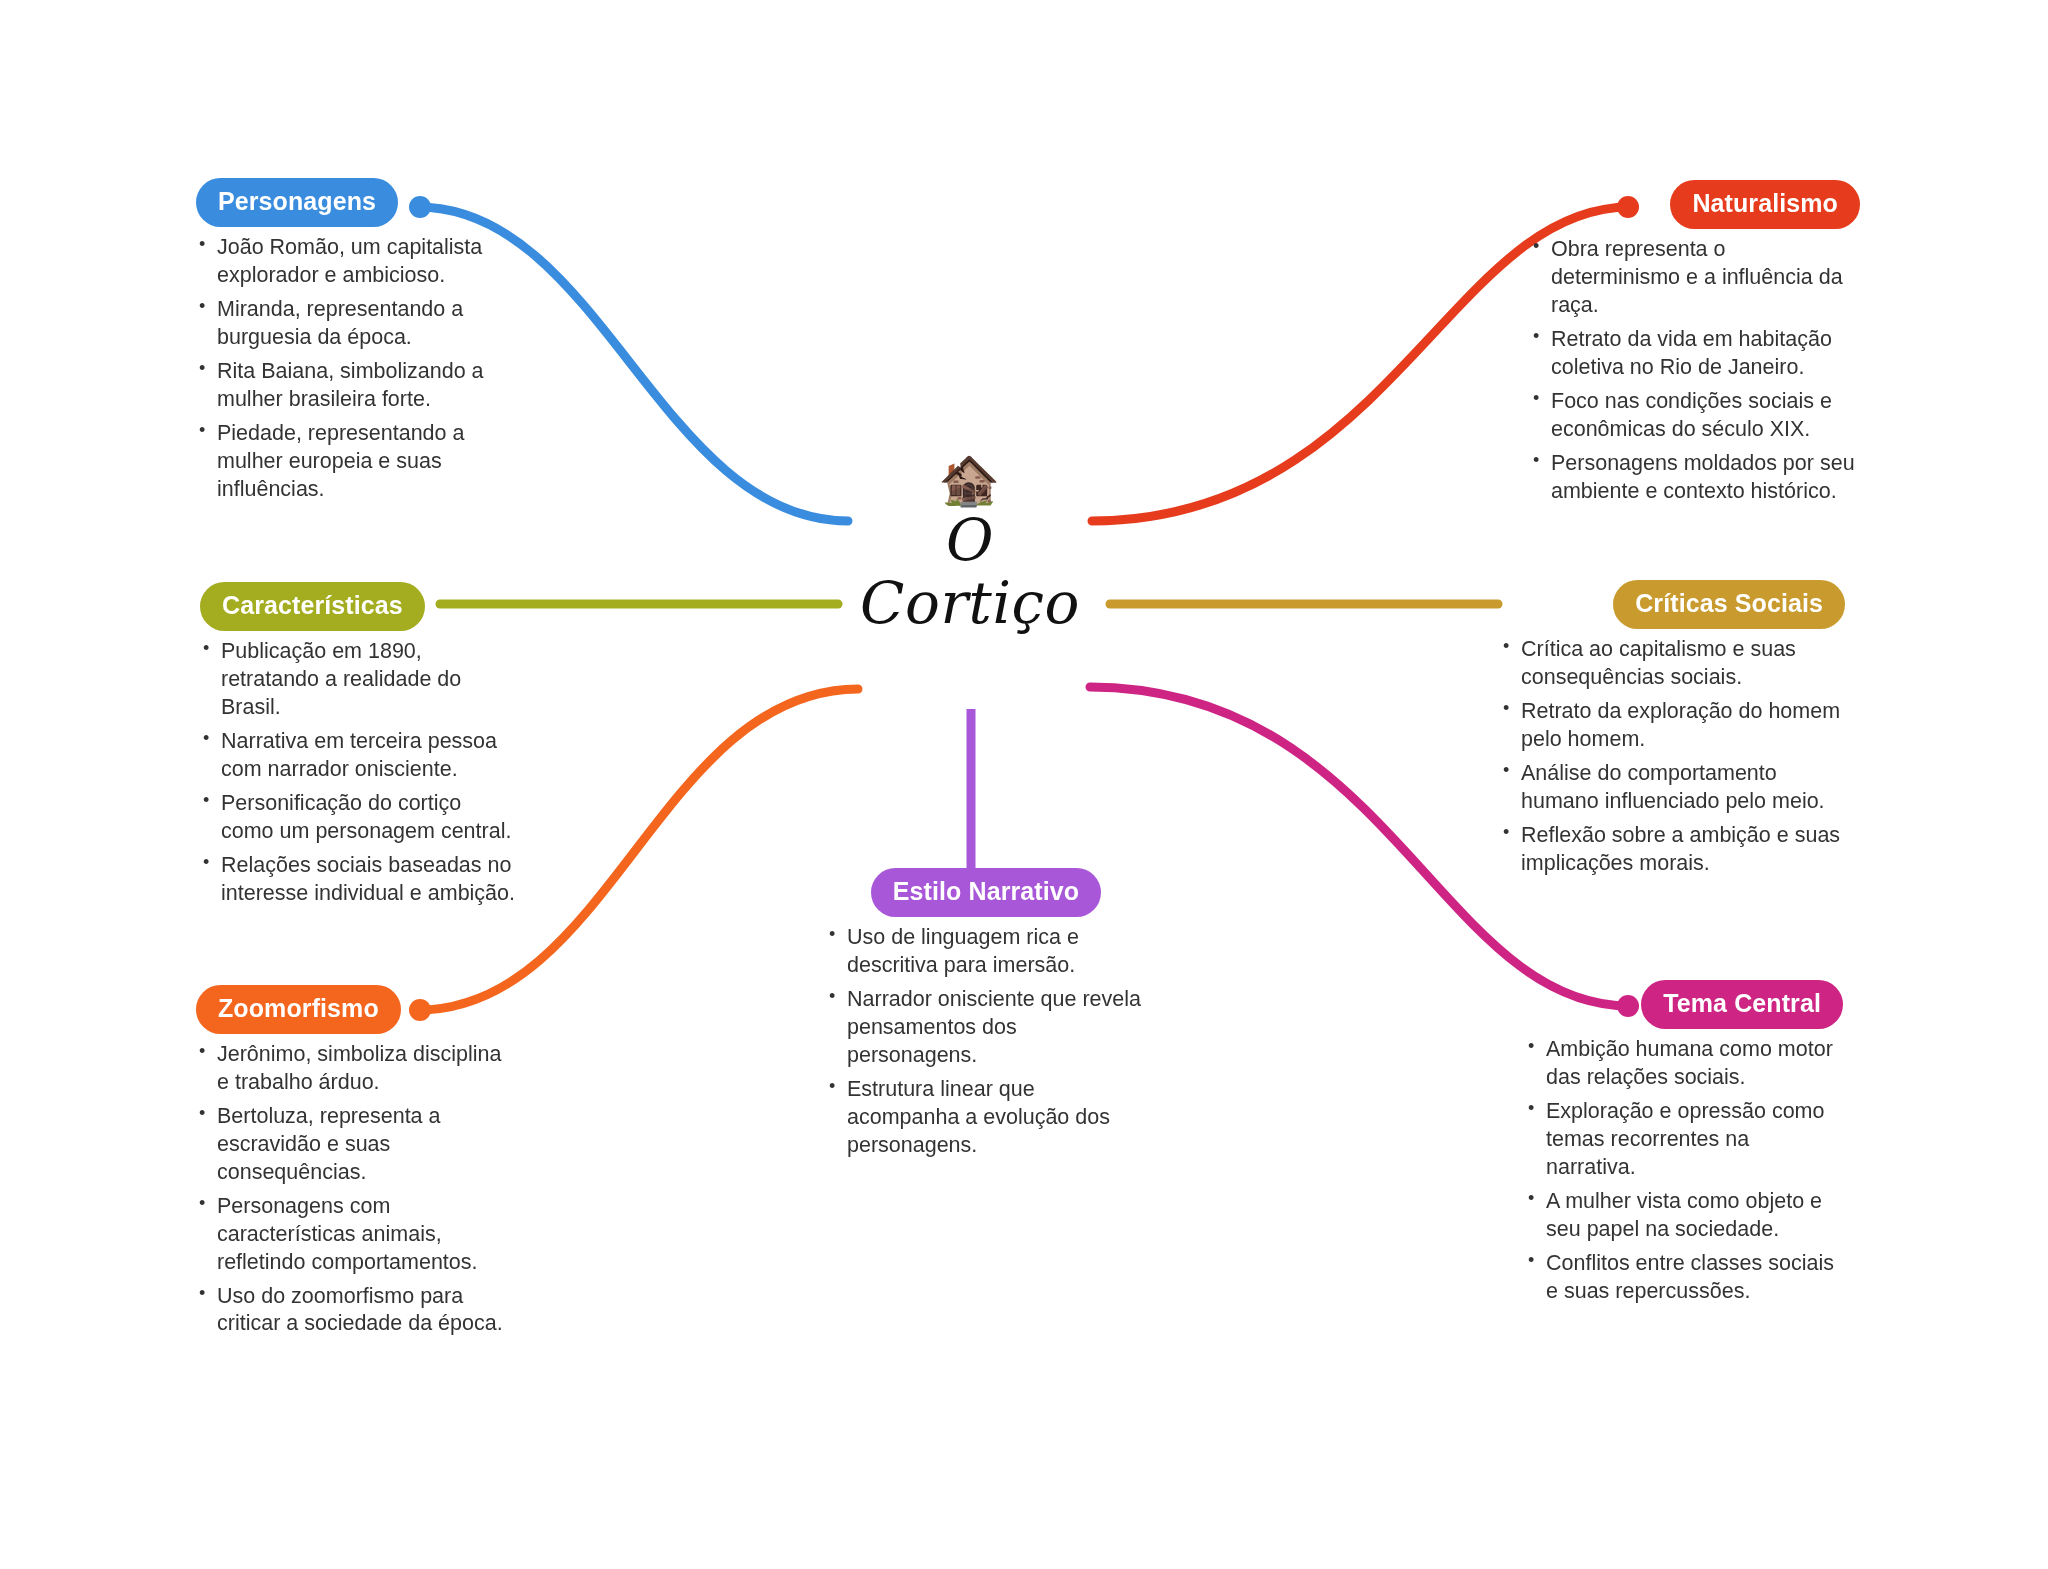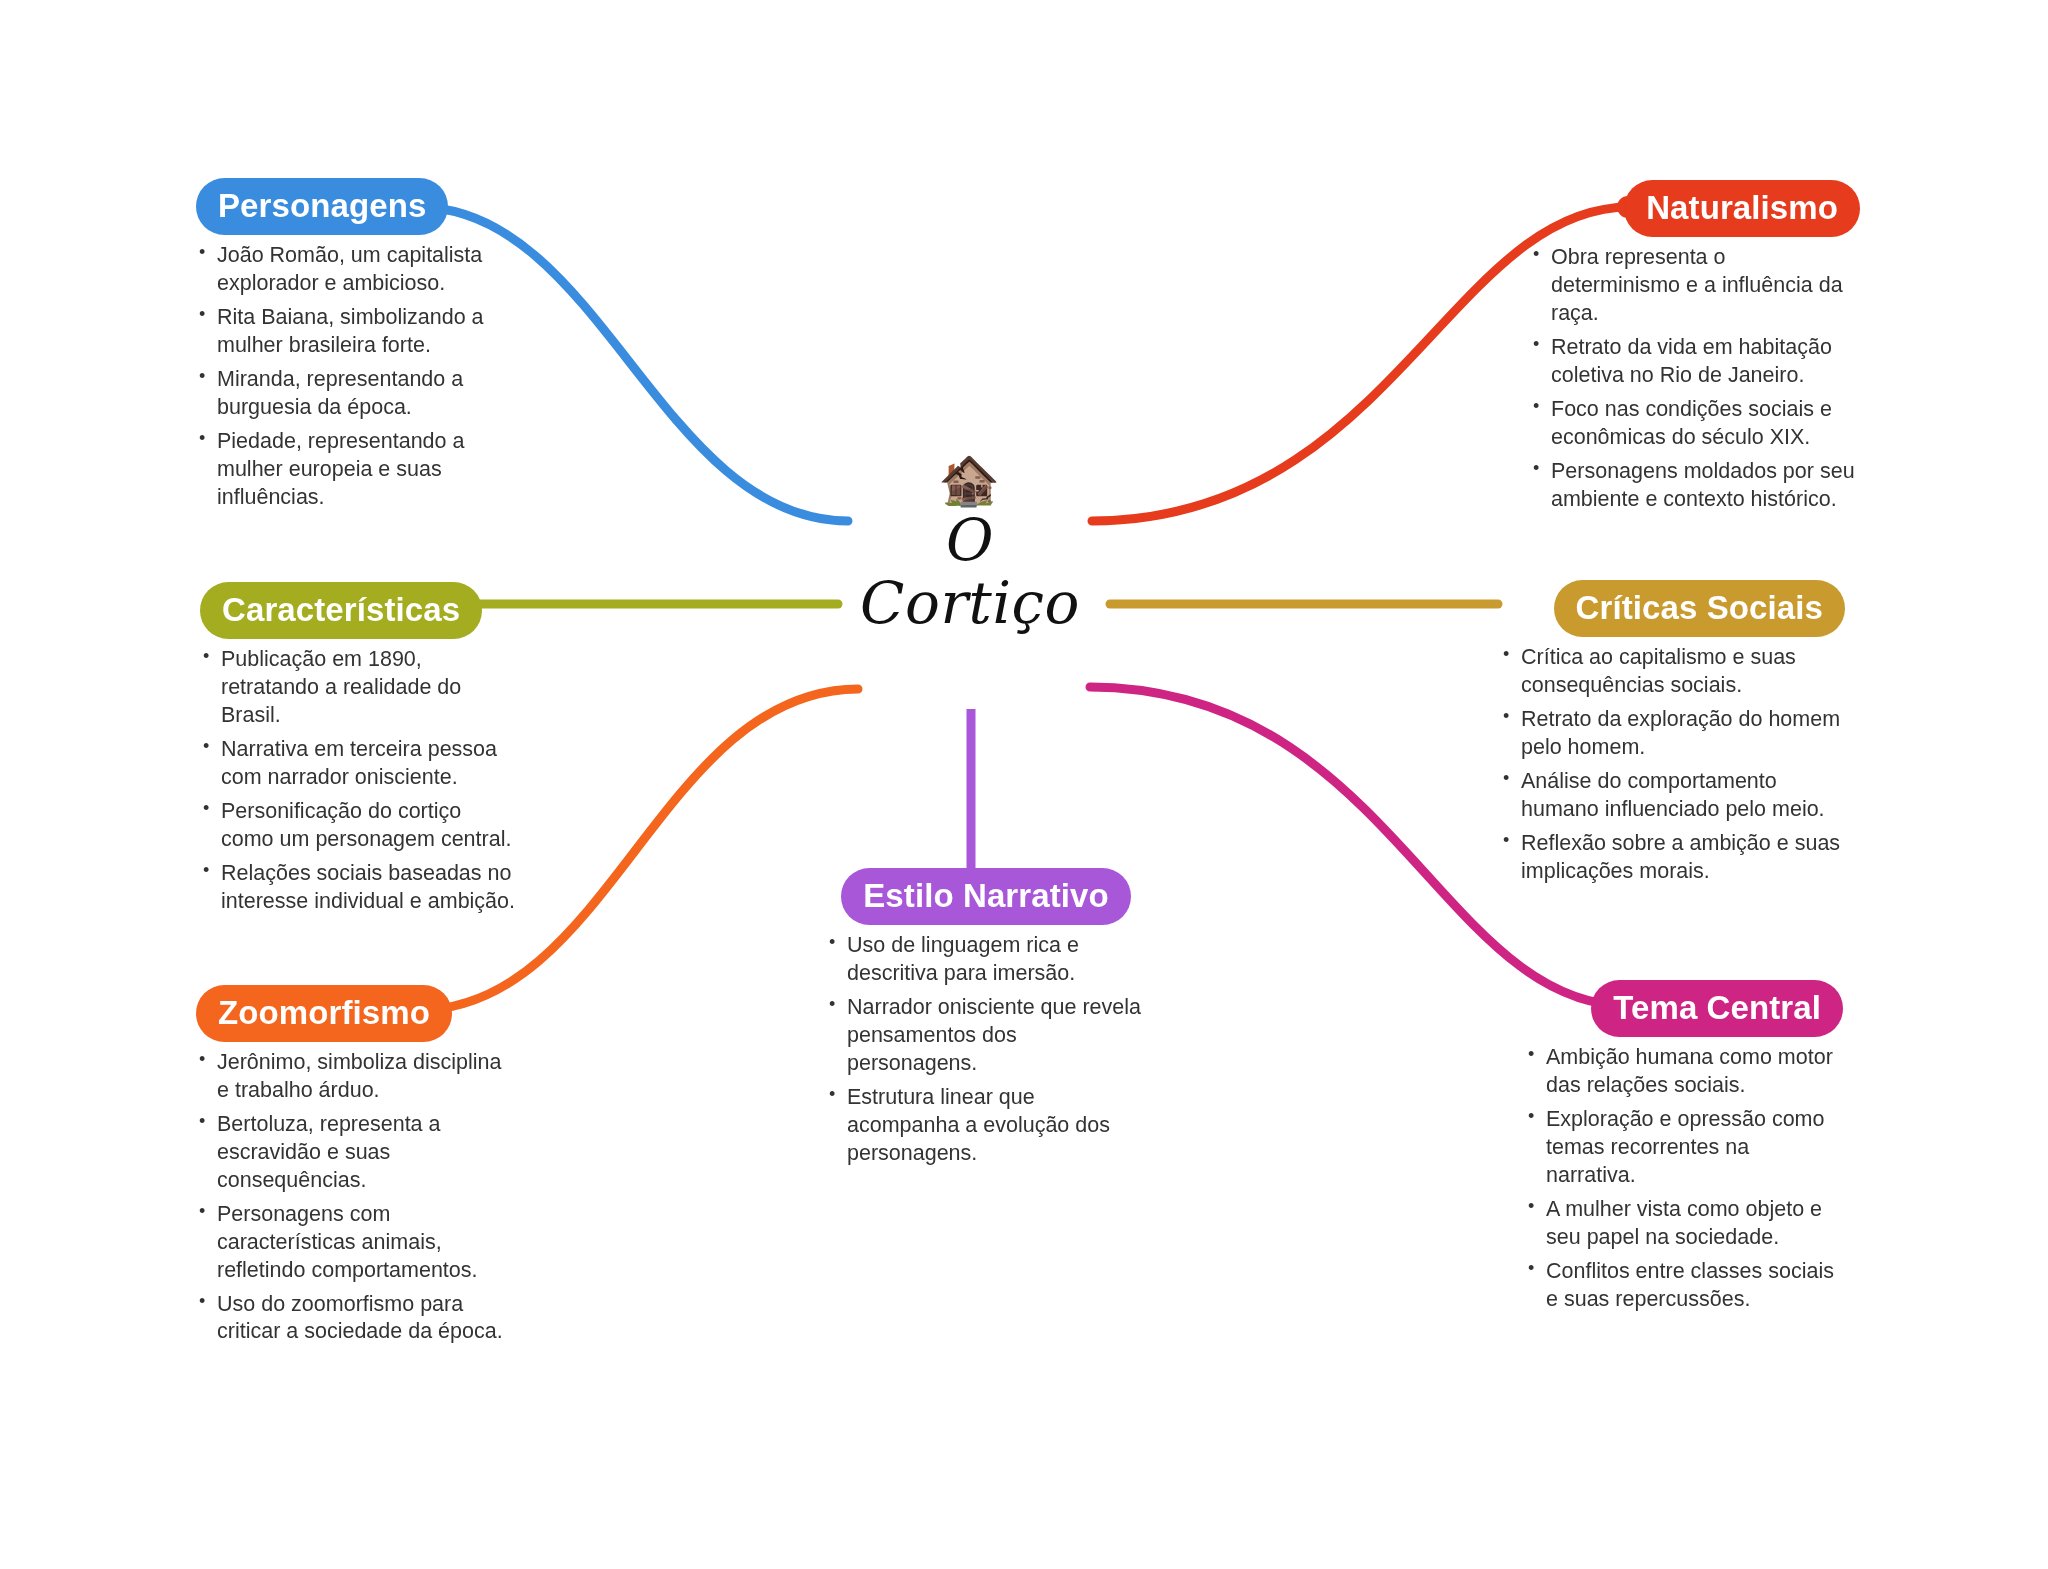--- a/index.html
+++ b/index.html
@@ -40,21 +40,21 @@
   .branch {
     position: absolute;
     z-index: 3;
   }
 
   .pill {
     display: inline-block;
     border-radius: 999px;
     color: #ffffff;
     font-weight: 700;
-    font-size: 33px;
+    font-size: 25px;
     line-height: 1;
     letter-spacing: .1px;
     padding: 11px 22px 13px 22px;
     white-space: nowrap;
     box-sizing: border-box;
   }
 
   .pill-row {
     display: flex;
   }
@@ -156,22 +156,22 @@
       <span class="l2">Cortiço</span>
     </div>
   </div>
 
   <div class="branch" id="branch-personagens">
     <div class="pill-row">
       <span class="pill" style="background-color: rgb(58, 141, 222);">Personagens</span>
     </div>
     <ul class="bullets">
       <li>João Romão, um capitalista explorador e ambicioso.</li>
+      <li>Miranda, representando a burguesia da época.</li>
       <li>Rita Baiana, simbolizando a mulher brasileira forte.</li>
-      <li>Miranda, representando a burguesia da época.</li>
       <li>Piedade, representando a mulher europeia e suas influências.</li>
     </ul>
   </div>
 
   <div class="branch" id="branch-naturalismo">
     <div class="pill-row right">
       <span class="pill" style="background-color: rgb(230, 59, 28); text-align: center;">Naturalismo</span>
     </div>
     <ul class="bullets">
       <li>Obra representa o determinismo e a influência da raça.</li>

